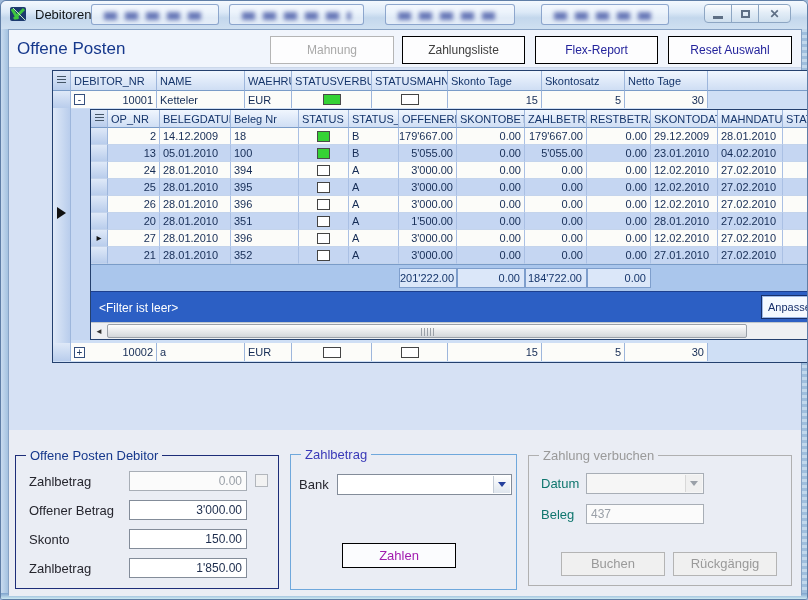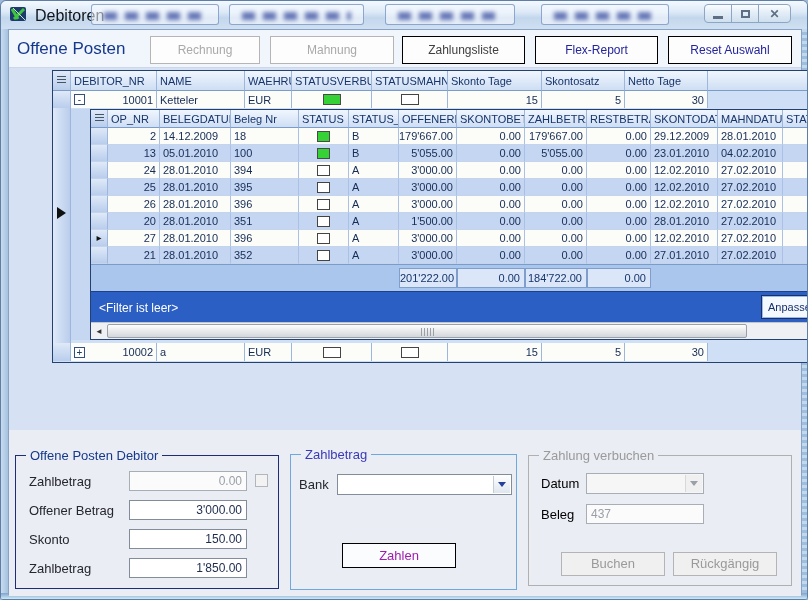--- a/index.html
+++ b/index.html
@@ -8,21 +8,21 @@
 
   .win { position:relative; width:808px; height:600px; background:#d6e1f4;
          border:1px solid #5f7ea6; border-radius:6px 6px 3px 3px; overflow:hidden;
          box-shadow:inset 0 0 0 1px rgba(255,255,255,.55); }
 
   
   .tb { position:absolute; left:0; top:0; width:808px; height:28px;
         background:linear-gradient(#f4f9fe, #dcE9f7 40%, #c3d7ec 60%, #cfe0f1);
         border-radius:6px 6px 0 0; }
   .tb-icon { position:absolute; left:9px; top:5px; width:18px; height:16px; }
-  .tb-title { position:absolute; left:34px; top:6px; font-size:16px; color:#101418; }
+  .tb-title { position:absolute; left:34px; top:6px; font-size:13px; color:#101418; }
   .ghost { position:absolute; top:3px; height:21px; border:1px solid rgba(110,140,190,.75);
            border-radius:3px; background:rgba(250,252,255,.55); overflow:hidden; }
   .ghost-ink { position:absolute; left:12px; right:12px; top:7px; height:8px; filter:blur(2px);
            background:repeating-linear-gradient(90deg, rgba(38,58,150,.65) 0 13px, rgba(255,255,255,0) 13px 21px); }
   .wc { position:absolute; right:18px; top:3px; height:19px; display:flex; }
   .wc-btn { width:28px; height:19px; border:1px solid #8da6c3; margin-left:-1px;
             background:linear-gradient(#fcfdfe,#e3edf7 45%,#cfdfee);
             display:flex; align-items:center; justify-content:center; }
   .wc-btn:first-child { border-radius:4px 0 0 4px; }
   .wc-btn:last-child  { border-radius:0 4px 4px 0; width:33px; }
@@ -103,21 +103,21 @@
   .bottom { position:absolute; left:0; top:400px; width:100%; height:166px; background:#eaedf4; }
   .fs { position:absolute; border:1px solid; }
   .fs .legend { position:absolute; left:10px; top:-8px; background:#eaedf4; padding:0 4px; font-size:13px; }
   .fs1 { left:6px;  top:25px; width:264px; height:134px; border-color:#1d2d78; }
   .fs1 .legend { color:#16388c; }
   .fs2 { left:281px; top:24px; width:227px; height:136px; border-color:#6fa8dc; }
   .fs2 .legend { color:#3a3ab8; }
   .fs3 { left:519px; top:25px; width:264px; height:131px; border-color:#b0b0b0; }
   .fs3 .legend { color:#9a9a9a; }
   .flabel { position:absolute; left:13px; font-size:13px; color:#26262e; }
-  .fs3 .flabel { color:#000000; }
+  .fs3 .flabel { color:#0f766e; }
   .finput { position:absolute; left:113px; width:118px; height:20px; border:1px solid #838c99;
             background:#fff; font-size:12px; color:#1c2c4c; text-align:right; padding:2px 4px 0 0; }
   .finput.dis { color:#9aa0a8; border-color:#a8aeb6; background:#fbfbfb; }
   .fchk { position:absolute; left:239px; top:18px; width:13px; height:13px;
           border:1px solid #b2b6bc; background:#f2f2f2; }
   .combo { position:absolute; height:21px; border:1px solid #838c99; background:#fff; }
   .combo .drop { position:absolute; right:1px; top:1px; bottom:1px; width:17px;
                  background:linear-gradient(#fefefe,#dfe6ee); border-left:1px solid #c4ccd6;
                  display:flex; align-items:center; justify-content:center; }
   .dn-arrow { width:0; height:0; border-left:4px solid transparent; border-right:4px solid transparent;
@@ -169,21 +169,20 @@
   </div>
 
   <div class="edge-l"></div>
   <div class="edge-r"></div>
   <div class="edge-b"></div>
 
   <div class="content">
 
     <div class="toolbar">
       <div class="pt">Offene Posten</div>
-      <div class="tbtn dis" style="left:141px;width:110px">Rechnung</div>
       <div class="tbtn dis" style="left:261px;width:124px">Mahnung</div>
       <div class="tbtn" style="left:393px;width:123px">Zahlungsliste</div>
       <div class="tbtn blue" style="left:526px;width:123px">Flex-Report</div>
       <div class="tbtn blue" style="left:659px;width:124px">Reset Auswahl</div>
     </div>
 
     <div class="grid">
       <div class="m-strip"></div>
       <div class="m-indent"></div>
       <div class="bigarrow"></div>

